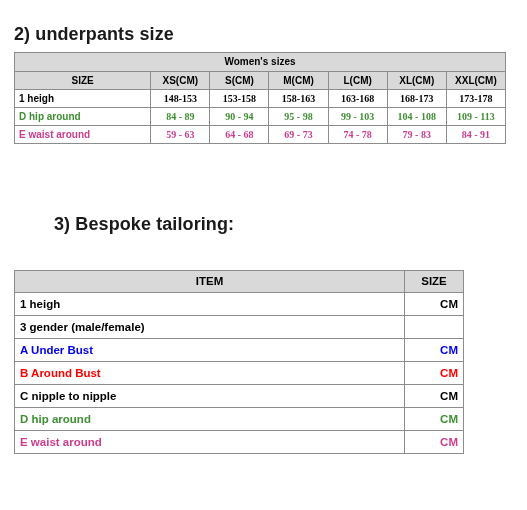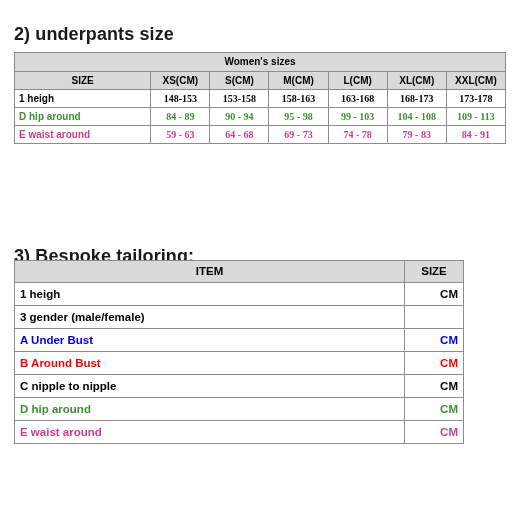--- a/index.html
+++ b/index.html
@@ -28,21 +28,21 @@
     position: absolute;
     left: 14px;
     font-size: 18px;
     font-weight: 700;
     color: #1a1a1a;
     letter-spacing: 0.1px;
     white-space: nowrap;
     line-height: 16px;
   }
   #heading-underpants { top: 26px; }
-  #heading-bespoke    { top: 248px; }
+  #heading-bespoke    { top: 216px; margin-left: 40px; }
 
   
   table.sizetable {
     position: absolute;
     border-collapse: collapse;
     table-layout: fixed;
     background: #ffffff;
     font-size: 11px;
     font-weight: bold;
     border: 1px solid #6e6e6e;
@@ -78,21 +78,21 @@
     width: 492px;
   }
   #table-womens-sizes .col-size  { width: 136px; text-align: left; }
   #table-womens-sizes .col-val   { width: 59px;  text-align: center; }
   #table-womens-sizes td.label   { text-align: left;  padding-left: 4px; }
   #table-womens-sizes td.value   { text-align: center; font-family: Liberation Serif, serif; }
 
   
   #table-bespoke {
     left: 14px;
-    top: 260px;
+    top: 270px;
     width: 449px;
   }
   #table-bespoke .col-item { width: 390px; text-align: left; }
   #table-bespoke .col-sz   { width: 59px;  text-align: center; }
   #table-bespoke td.item   { text-align: left; padding-left: 5px; }
   #table-bespoke td.unit   { text-align: right; padding-right: 5px; padding-left: 12px; }
   #table-bespoke td { height: 22px; line-height: 22px; font-size: 11.5px; }
   #table-bespoke th { height: 21px; line-height: 21px; font-size: 11.5px; }
 
   

